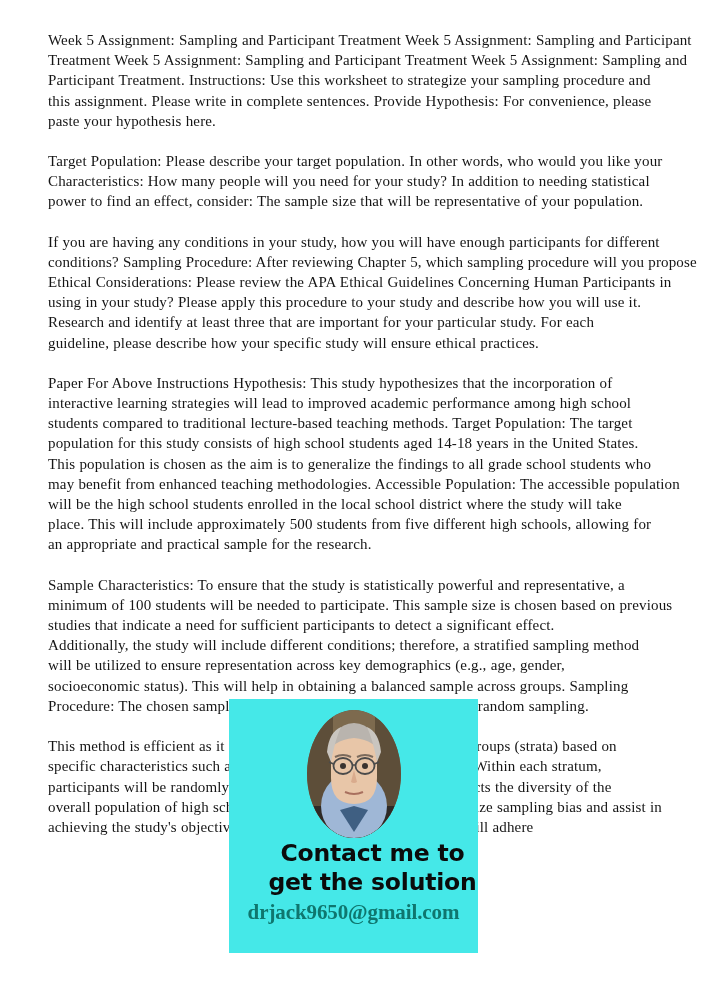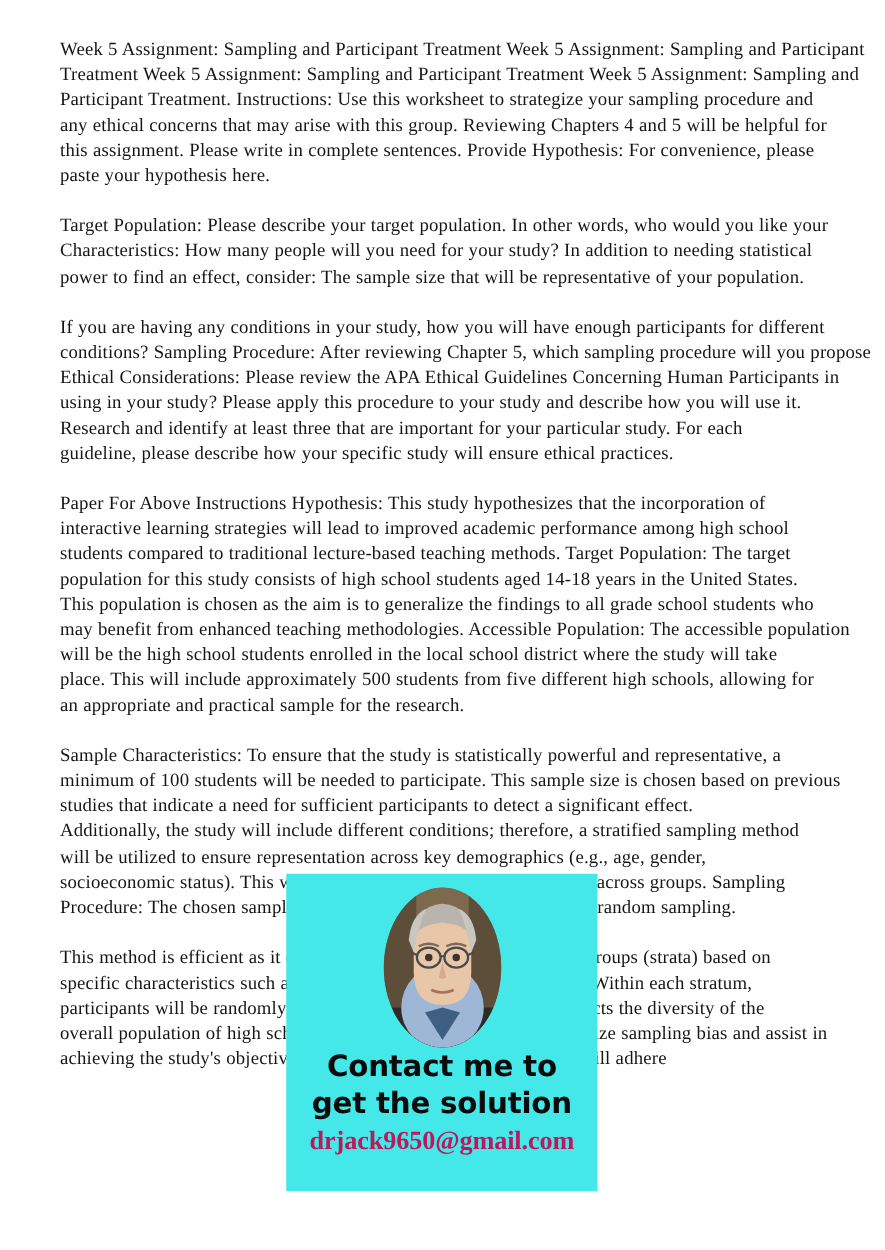--- a/index.html
+++ b/index.html
@@ -79,49 +79,49 @@
     left: 0;
     top: 140px;
     width: 100%;
     text-align: center;
     font-family: "DejaVu Sans", "Liberation Sans", sans-serif;
     font-weight: bold;
     font-size: 23.5px;
     line-height: 29px;
     color: #0b0b0b;
     letter-spacing: -0.2px;
+    padding-left: 19px;
   }
   #promo-headline .hl-line { display: block; }
 
   #promo-email {
     position: absolute;
     left: 0;
     top: 201px;
     width: 100%;
     text-align: center;
     font-family: "Liberation Serif", "DejaVu Serif", serif;
     font-weight: bold;
     font-size: 21px;
     line-height: 25px;
-    color: #be185d;
+    color: #0f766e;
     letter-spacing: -0.1px;
   }
 </style>
 </head>
 <body>
 
 <div id="page">
 
   <div id="doc-body">
 
     <p class="para">
       <span class="ln">Week 5 Assignment: Sampling and Participant Treatment Week 5 Assignment: Sampling and Participant</span>
       <span class="ln">Treatment Week 5 Assignment: Sampling and Participant Treatment Week 5 Assignment: Sampling and</span>
       <span class="ln">Participant Treatment. Instructions: Use this worksheet to strategize your sampling procedure and</span>
-      <span class="ln">any ethical concerns that may arise with this group. Reviewing Chapters 4 and 5 will be helpful for</span>
       <span class="ln">this assignment. Please write in complete sentences. Provide Hypothesis: For convenience, please</span>
       <span class="ln">paste your hypothesis here.</span>
     </p>
 
     <p class="para">
       <span class="ln">Target Population: Please describe your target population. In other words, who would you like your</span>
       <span class="ln">Characteristics: How many people will you need for your study? In addition to needing statistical</span>
       <span class="ln">power to find an effect, consider: The sample size that will be representative of your population.</span>
     </p>
 

